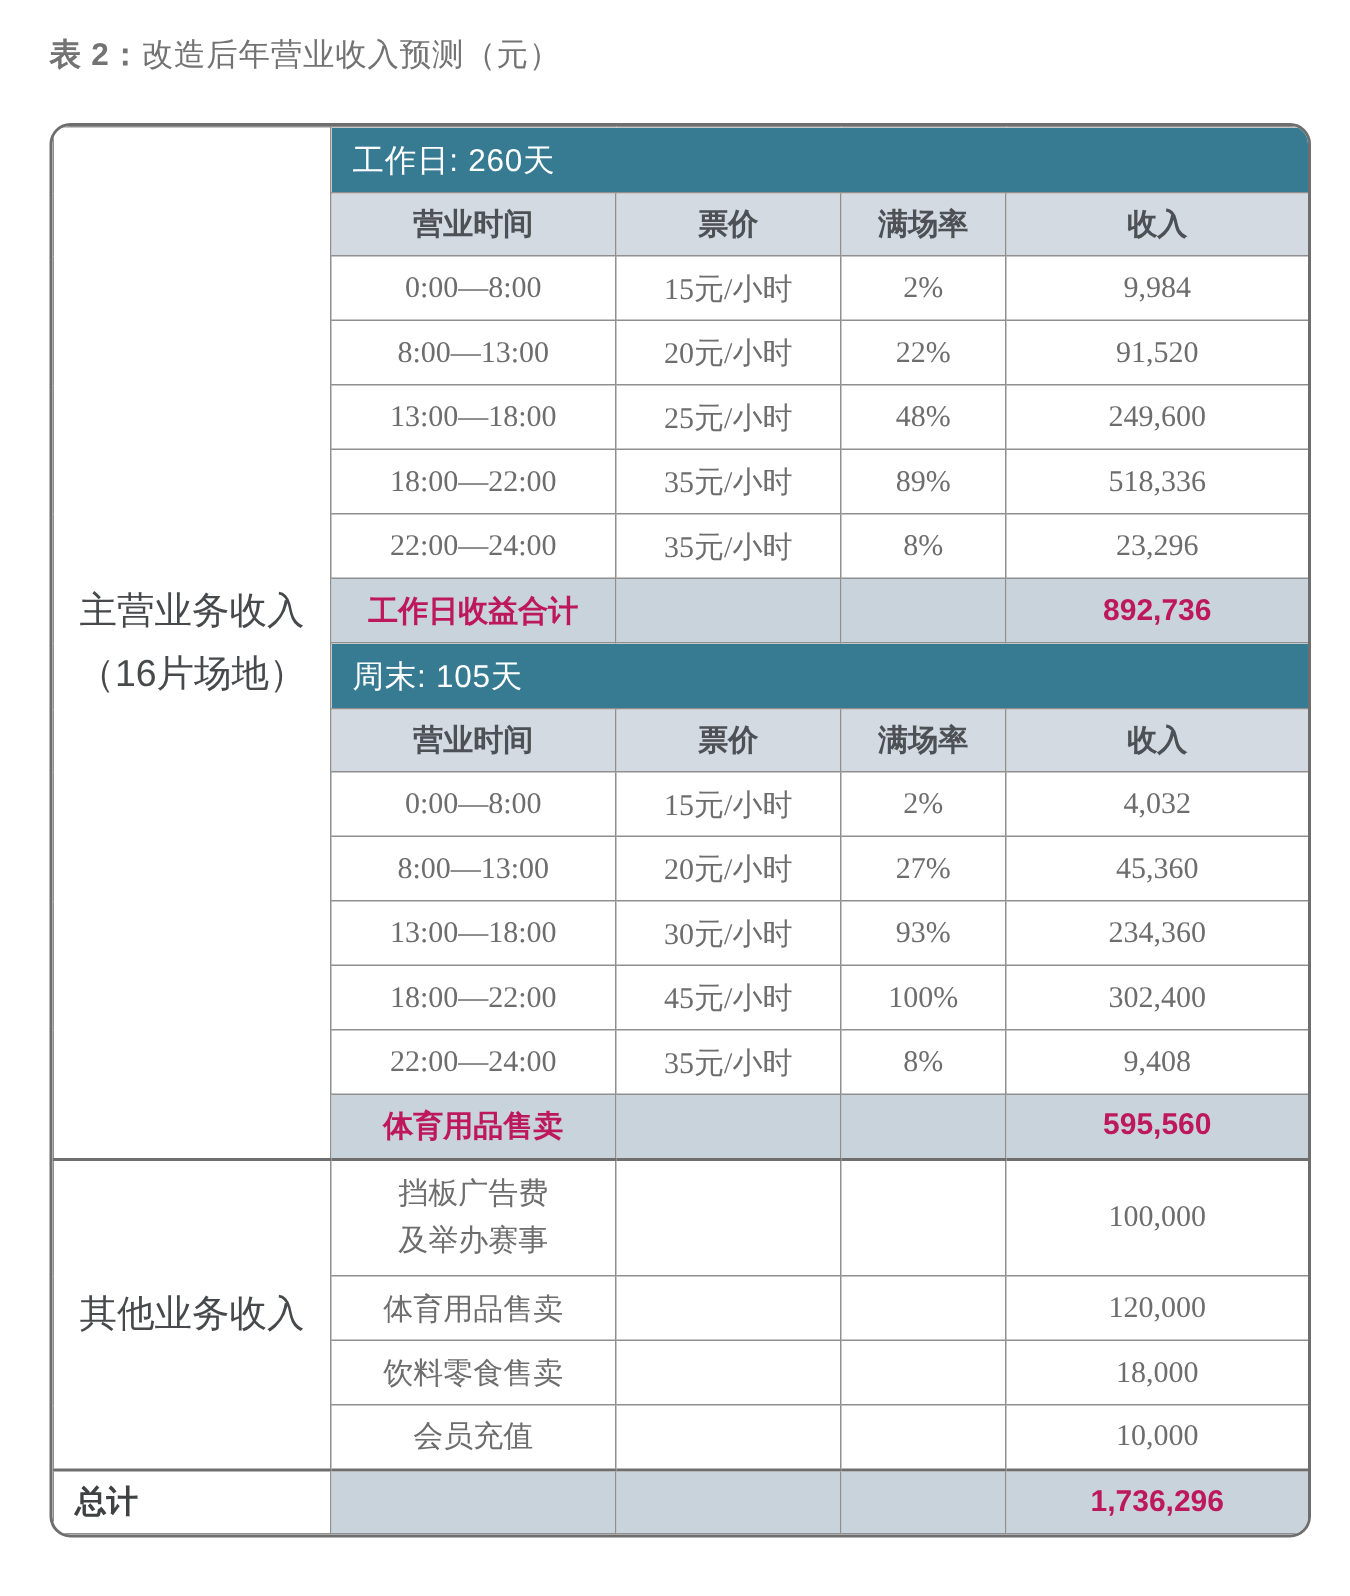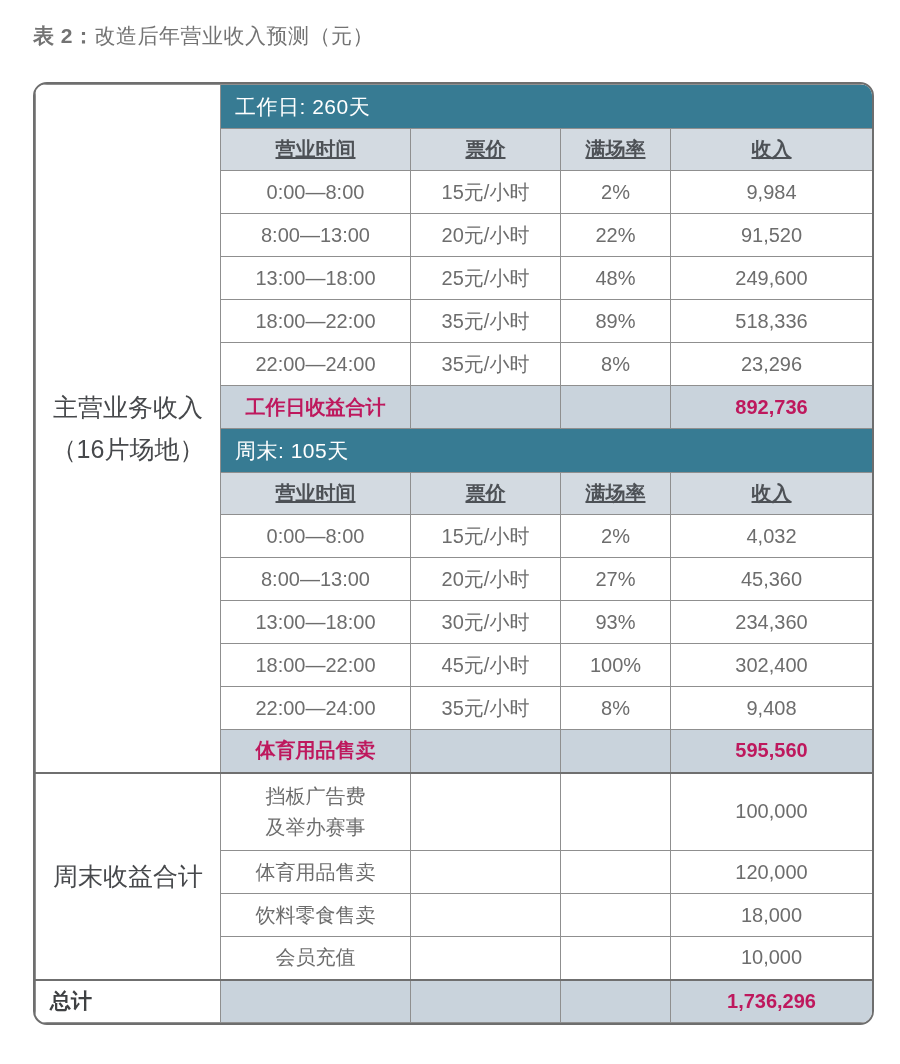--- a/index.html
+++ b/index.html
@@ -29,24 +29,24 @@
     box-sizing:border-box;overflow:hidden;
   }
   
   td.teal{
     background:var(--teal);color:#ffffff;font-weight:normal;
     text-align:left;padding-left:14px;font-size:21px;height:44px;
     letter-spacing:0.5px;
   }
   
   td.hd{
-    background:var(--subhead);color:#4d5156;font-weight:bold;height:42px;text-decoration:underline;
-  }
-  
-  td.d{background:#ffffff;color:#6d6d6d;height:43px;font-weight:normal;}
+    background:var(--subhead);color:#4d5156;font-weight:bold;height:42px;
+  }
+  
+  td.d{background:#ffffff;color:#6d6d6d;height:43px;font-weight:normal;font-family:Liberation Serif, serif;}
   
   td.st{background:var(--band);color:#be185d;height:43px;font-weight:bold;}
   
   td.lbl{
     background:#ffffff;color:#47494c;font-weight:normal;font-size:25px;
     vertical-align:middle;line-height:1.7;
   }
   td.totlbl{
     background:#ffffff;color:#3f4143;font-weight:bold;font-size:21px;
     text-align:left;padding-left:14px;height:43px;border-radius:12px;
@@ -163,21 +163,21 @@
       <td class="d">9,408</td>
     </tr>
     <tr>
       <td class="st">体育用品售卖</td>
       <td class="st"></td>
       <td class="st"></td>
       <td class="st">595,560</td>
     </tr>
 
     <tr class="sect">
-      <td class="lbl" rowspan="4">周末收益合计</td>
+      <td class="lbl" rowspan="4">其他业务收入</td>
       <td class="d wrapname">挡板广告费及举办赛事</td>
       <td class="d"></td>
       <td class="d"></td>
       <td class="d">100,000</td>
     </tr>
     <tr>
       <td class="d">体育用品售卖</td>
       <td class="d"></td>
       <td class="d"></td>
       <td class="d">120,000</td>

